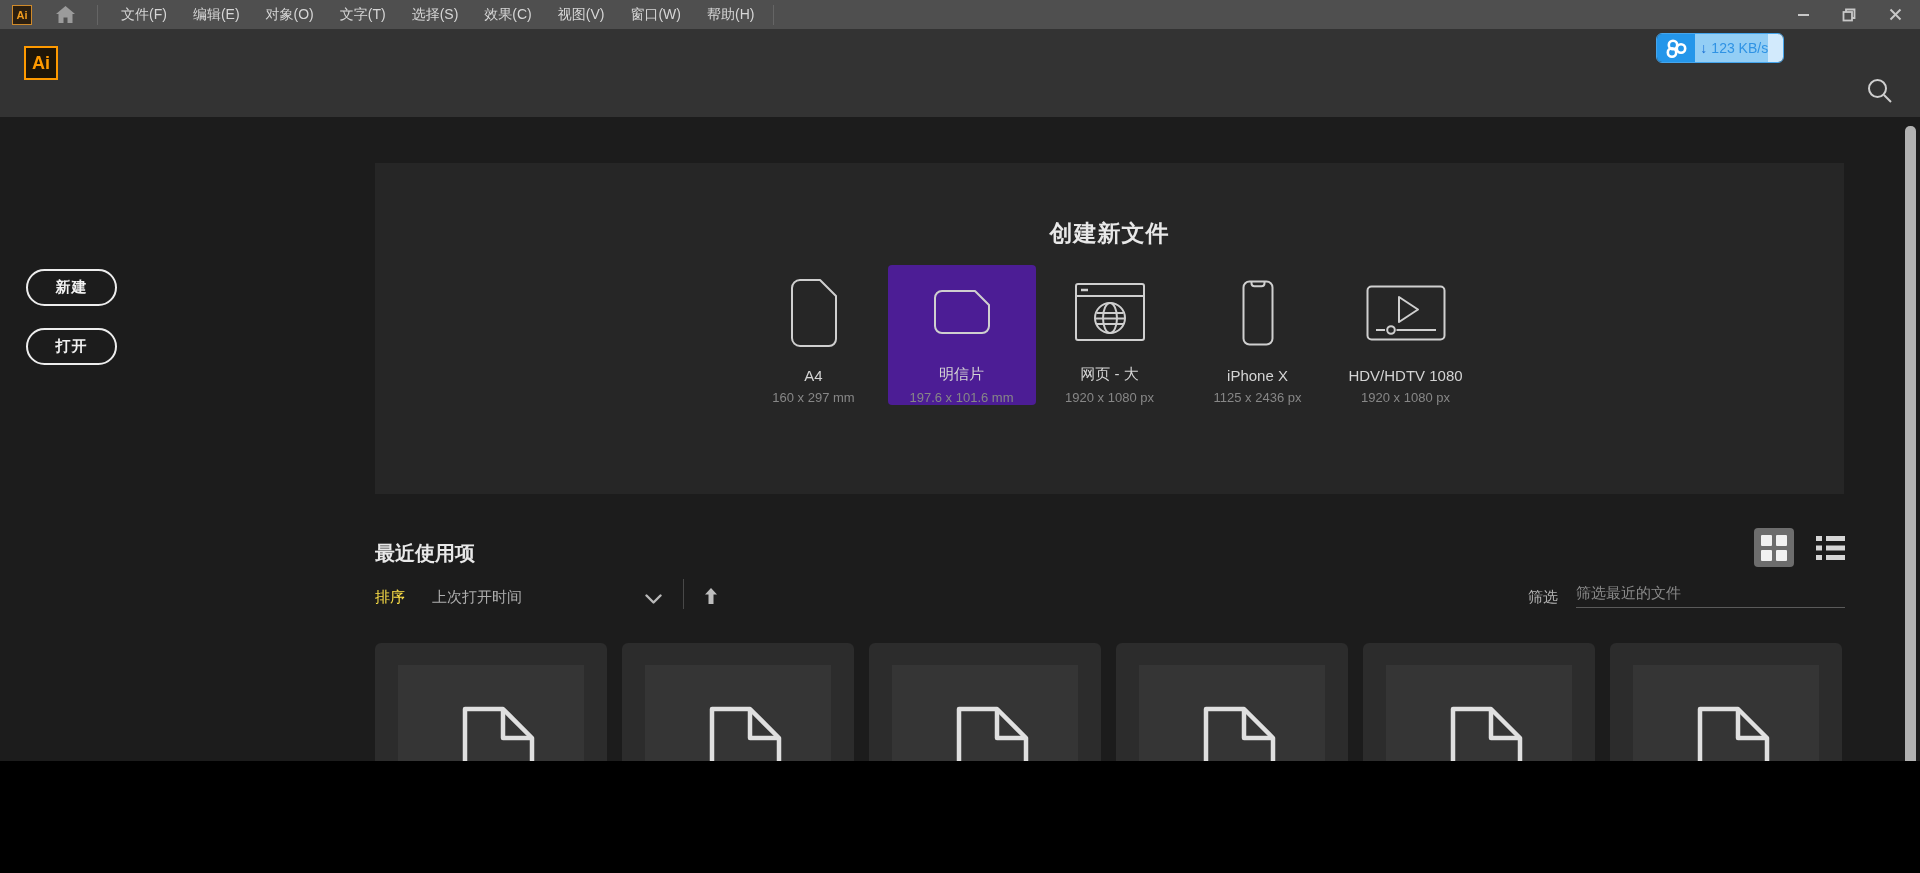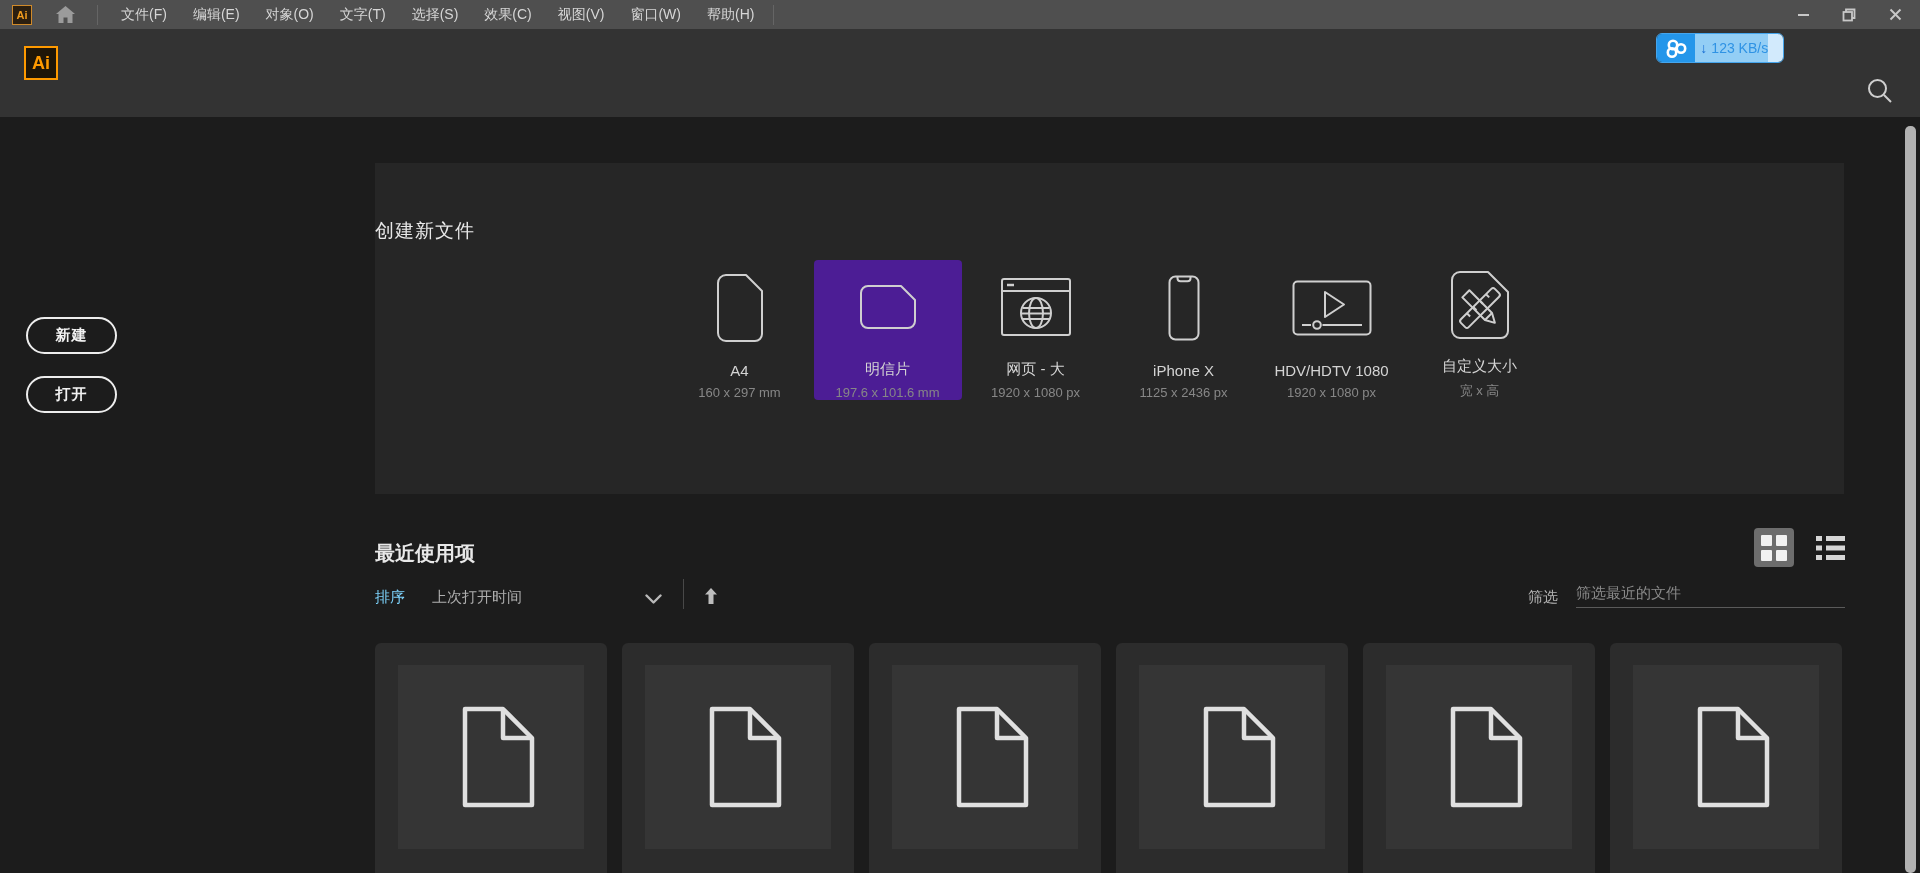--- a/index.html
+++ b/index.html
@@ -1,18 +1,18 @@
 <!DOCTYPE html>
 <html><head>
 <meta charset="utf-8">
 <style>
   * { margin:0; padding:0; box-sizing:border-box; }
   html,body { background:#000; }
   .screen {
-    position:relative; width:1920px; height:873px; overflow:hidden;
+    position:relative; width:1920px; height:761px; overflow:hidden;
     background:#1c1c1c; font-family:"Liberation Sans", sans-serif;
     -webkit-font-smoothing:antialiased;
   }
 
   
   .titlebar { position:relative; height:29px; background:#4f4f4f; display:flex; align-items:center; }
   .tb-appicon { width:20px; height:20px; margin-left:12px; background:#2b1f10; border:1px solid #d08a2a;
     color:#f09c1f; font-size:11px; font-weight:bold; display:grid; place-items:center; }
   .tb-home { margin-left:21px; display:grid; place-items:center; width:24px; height:29px; }
   .tb-sep { width:1px; height:20px; background:#656565; margin-left:20px; }
@@ -36,35 +36,35 @@
   .seg-tail { width:17px; background:#d2eafc; }
   .search-btn { position:absolute; right:26px; top:46px; width:30px; height:30px; display:grid; place-items:center; }
 
   
   .body { position:relative; height:756px; background:#1c1c1c; overflow:hidden; }
 
   .home-item { position:absolute; left:27px; top:57px; width:299px; height:38px; background:#242424;
     color:#d9d9d9; font-size:15px; line-height:38px; padding-left:20px; }
   .pill-btn { position:absolute; left:26px; width:91px; height:37px; border:2px solid #ededed; border-radius:19px;
     background:transparent; color:#f2f2f2; font-size:15px; font-weight:bold; display:grid; place-items:center;
-    font-family:"Liberation Sans", sans-serif; letter-spacing:1px;margin-top:48px; }
+    font-family:"Liberation Sans", sans-serif; letter-spacing:1px; }
   .btn-new { top:152px; }
   .btn-open { top:211px; }
 
   .hero { position:absolute; left:375px; top:46px; width:1469px; height:331px; background:#262626; }
-  .hero-title { text-align:left; padding-top:55px; font-size:19px; font-weight:400; color:#e8e8e8; letter-spacing:1px; }
+  .hero-title { text-align:center; padding-top:55px; font-size:23px; font-weight:700; color:#e8e8e8; letter-spacing:1px; }
   .cards { display:flex; justify-content:center; margin-top:16px; }
   .tcard { width:148px; padding-top:10px; border-radius:4px; display:flex; flex-direction:column; align-items:center; height:140px; }
   .tcard.highlighted { background:#4c1d95; }
   .tcard .icon-box { height:82px; display:flex; align-items:center; justify-content:center; }
   .tcard .tname { margin-top:17px; font-size:15px; color:#d4d4d4; white-space:nowrap; }
   .tcard .tdims { margin-top:6px; font-size:13px; color:#878787; white-space:nowrap; }
 
   .recent-title { position:absolute; left:375px; top:423px; font-size:20px; font-weight:600; color:#e8e8e8; }
-  .sort-label { position:absolute; left:375px; top:471px; font-size:15px; color:#7dd3fc; }
+  .sort-label { position:absolute; left:375px; top:471px; font-size:15px; color:#fde047; }
   .sort-value { position:absolute; left:432px; top:471px; font-size:15px; color:#aeaeae; }
   .sort-chevron { position:absolute; left:645px; top:477px; }
   .sort-divider { position:absolute; left:683px; top:462px; width:1px; height:30px; background:#484848; }
   .sort-dir { position:absolute; left:700px; top:468px; width:22px; height:22px; display:grid; place-items:center; }
 
   .view-grid { position:absolute; left:1754px; top:411px; width:40px; height:39px; background:#6d6d6d;
     border-radius:4px; display:grid; place-items:center; }
   .view-list { position:absolute; left:1810px; top:411px; width:40px; height:39px; display:grid; place-items:center; }
 
   .filter-label { position:absolute; left:1528px; top:471px; font-size:15px; color:#b3b3b3; }
@@ -218,40 +218,20 @@
               <path d="M33 12 L52 24.5 L33 37 Z"></path>
               <line x1="10" y1="45" x2="19" y2="45"></line>
               <circle cx="25" cy="45" r="3.8"></circle>
               <line x1="30.5" y1="45" x2="70" y2="45"></line>
             </svg>
           </div>
           <div class="tname">HDV/HDTV 1080</div>
           <div class="tdims">1920 x 1080 px</div>
         </div>
 
-        <div class="tcard">
-          <div class="icon-box">
-            <svg width="60" height="70" viewBox="0 0 60 70" fill="none" stroke="#cfcfcf" stroke-width="2" stroke-linejoin="round">
-              <path d="M10 2 H38 L58 22 V61 A7 7 0 0 1 51 68 H10 A8 8 0 0 1 2 60 V10 A8 8 0 0 1 10 2 Z"></path>
-              <g transform="rotate(45 30 38)">
-                <rect x="24.5" y="14" width="11" height="48" rx="2.5"></rect>
-                <line x1="24.5" y1="24" x2="29" y2="24"></line>
-                <line x1="24.5" y1="33" x2="29" y2="33"></line>
-                <line x1="24.5" y1="42" x2="29" y2="42"></line>
-                <line x1="24.5" y1="51" x2="29" y2="51"></line>
-              </g>
-              <g transform="rotate(-45 30 38)">
-                <path d="M25 18 h10 v32 l-5 9 l-5 -9 Z"></path>
-                <line x1="25" y1="50" x2="35" y2="50"></line>
-              </g>
-            </svg>
-          </div>
-          <div class="tname">自定义大小</div>
-          <div class="tdims">宽 x 高</div>
-        </div>
 
       </div>
     </div>
 
     <div class="recent-title">最近使用项</div>
 
     <span class="sort-label">排序</span>
     <span class="sort-value">上次打开时间</span>
     <span class="sort-chevron">
       <svg width="17" height="11" viewBox="0 0 17 11" fill="none" stroke="#b9b9b9" stroke-width="2.4" stroke-linecap="round" stroke-linejoin="round">

